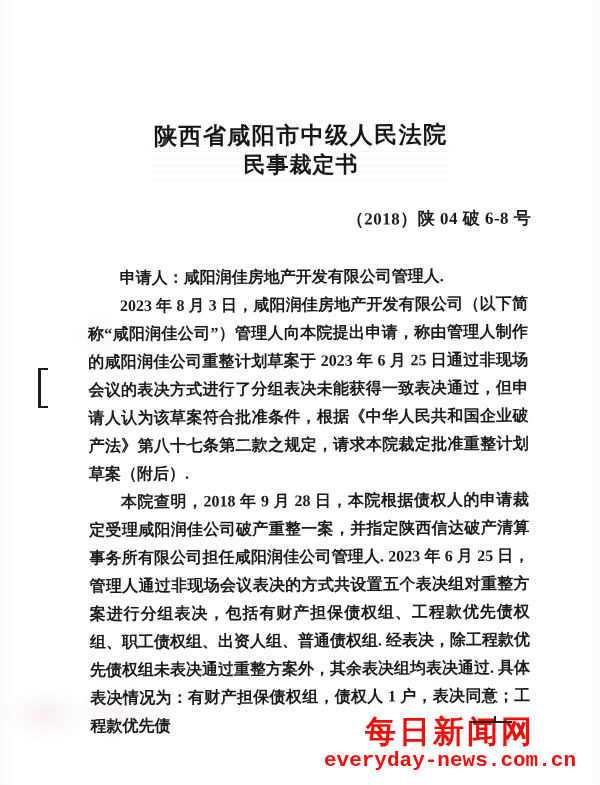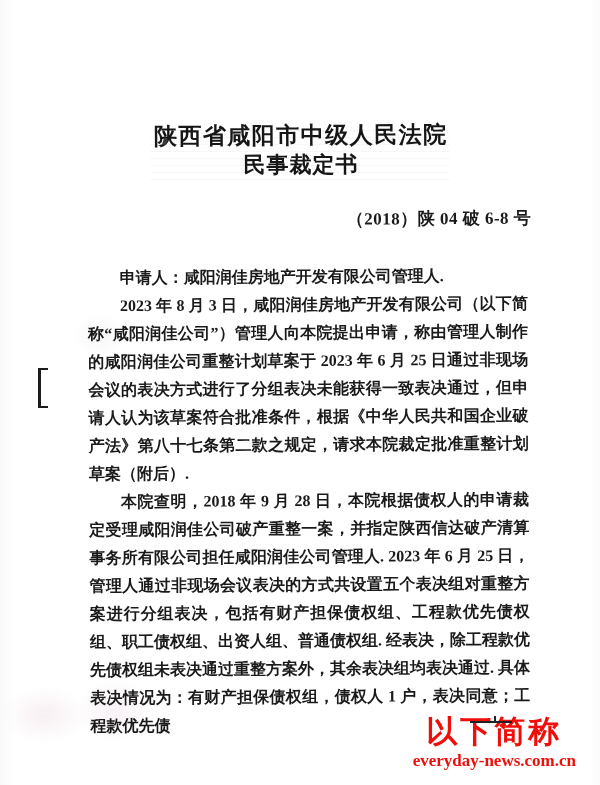--- a/index.html
+++ b/index.html
@@ -93,25 +93,25 @@
     text-align: center;
   }
   .wm-name {
     font-size: 31px;
     font-weight: 700;
     letter-spacing: 3px;
     line-height: 34px;
     font-family: "Liberation Serif", serif;
   }
   .wm-url {
-    font-size: 17px;
+    font-size: 21px;
     font-weight: 700;
     line-height: 24px;
     letter-spacing: 0px;
-    font-family: Liberation Serif, serif;
+    font-family: Liberation Mono, monospace;
   }
   
   .dash-artifact {
     position: absolute; left: 470px; bottom: 62px;
     width: 42px; height: 2px;
     background: #222;
   }
   .dash-artifact::after {
     content: "";
     position: absolute; left: 24px; top: -5px;
@@ -133,16 +133,16 @@
     <p>申请人：咸阳润佳房地产开发有限公司管理人.</p>
     <p>2023 年 8 月 3 日，咸阳润佳房地产开发有限公司（以下简称“咸阳润佳公司”）管理人向本院提出申请，称由管理人制作的咸阳润佳公司重整计划草案于 2023 年 6 月 25 日通过非现场会议的表决方式进行了分组表决未能获得一致表决通过，但申请人认为该草案符合批准条件，根据《中华人民共和国企业破产法》第八十七条第二款之规定，请求本院裁定批准重整计划草案（附后）.</p>
     <p>本院查明，2018 年 9 月 28 日，本院根据债权人的申请裁定受理咸阳润佳公司破产重整一案，并指定陕西信达破产清算事务所有限公司担任咸阳润佳公司管理人. 2023 年 6 月 25 日，管理人通过非现场会议表决的方式共设置五个表决组对重整方案进行分组表决，包括有财产担保债权组、工程款优先债权组、职工债权组、出资人组、普通债权组. 经表决，除工程款优先债权组未表决通过重整方案外，其余表决组均表决通过. 具体表决情况为：有财产担保债权组，债权人 1 户，表决同意；工程款优先债</p>
   </div>
 </div>
 
 <div class="bracket-artifact"></div>
 <div class="speck-artifact"></div>
 
 <div class="watermark">
-  <div class="wm-name" style="color: rgb(238, 15, 10);">以下简称</div>
+  <div class="wm-name" style="color: rgb(238, 15, 10);">每日新闻网</div>
   <div class="wm-url" style="color: rgb(238, 15, 10);">everyday-news.com.cn</div>
 </div>
 <div class="dash-artifact"></div>
 
 </body></html>

